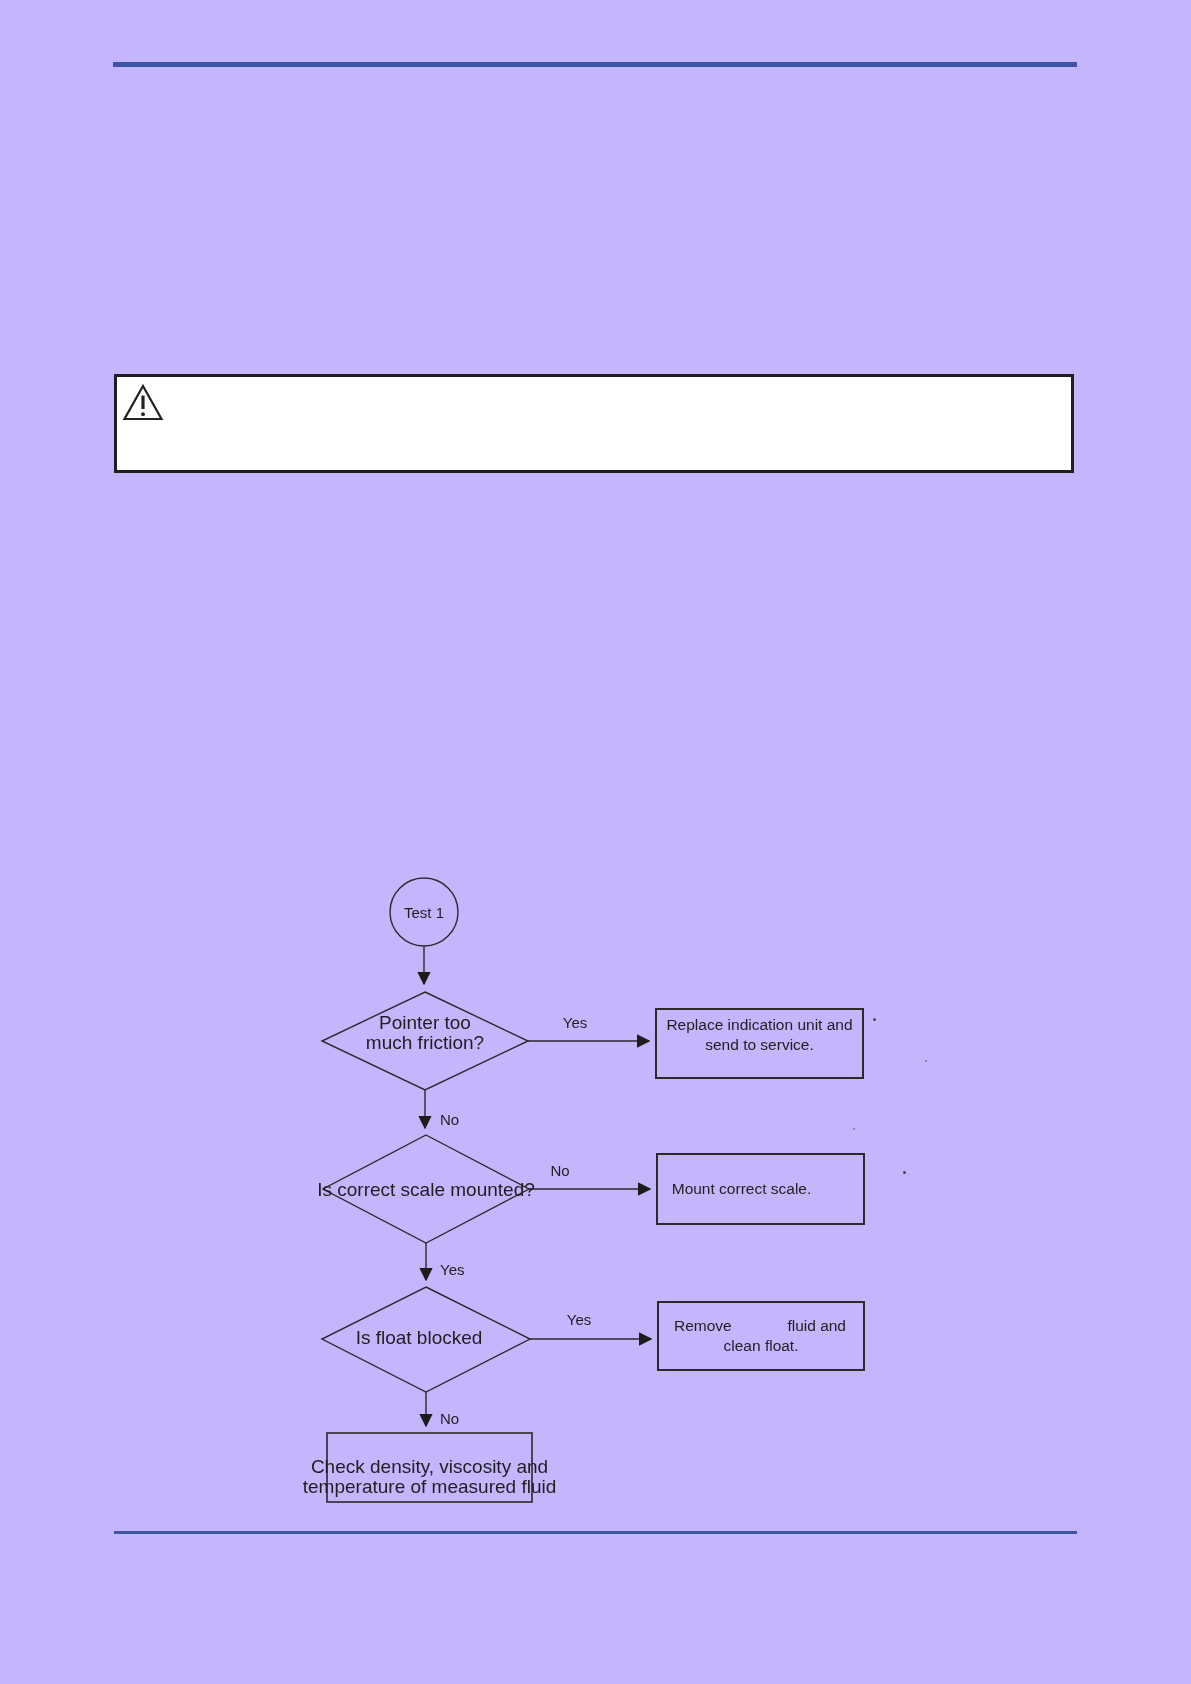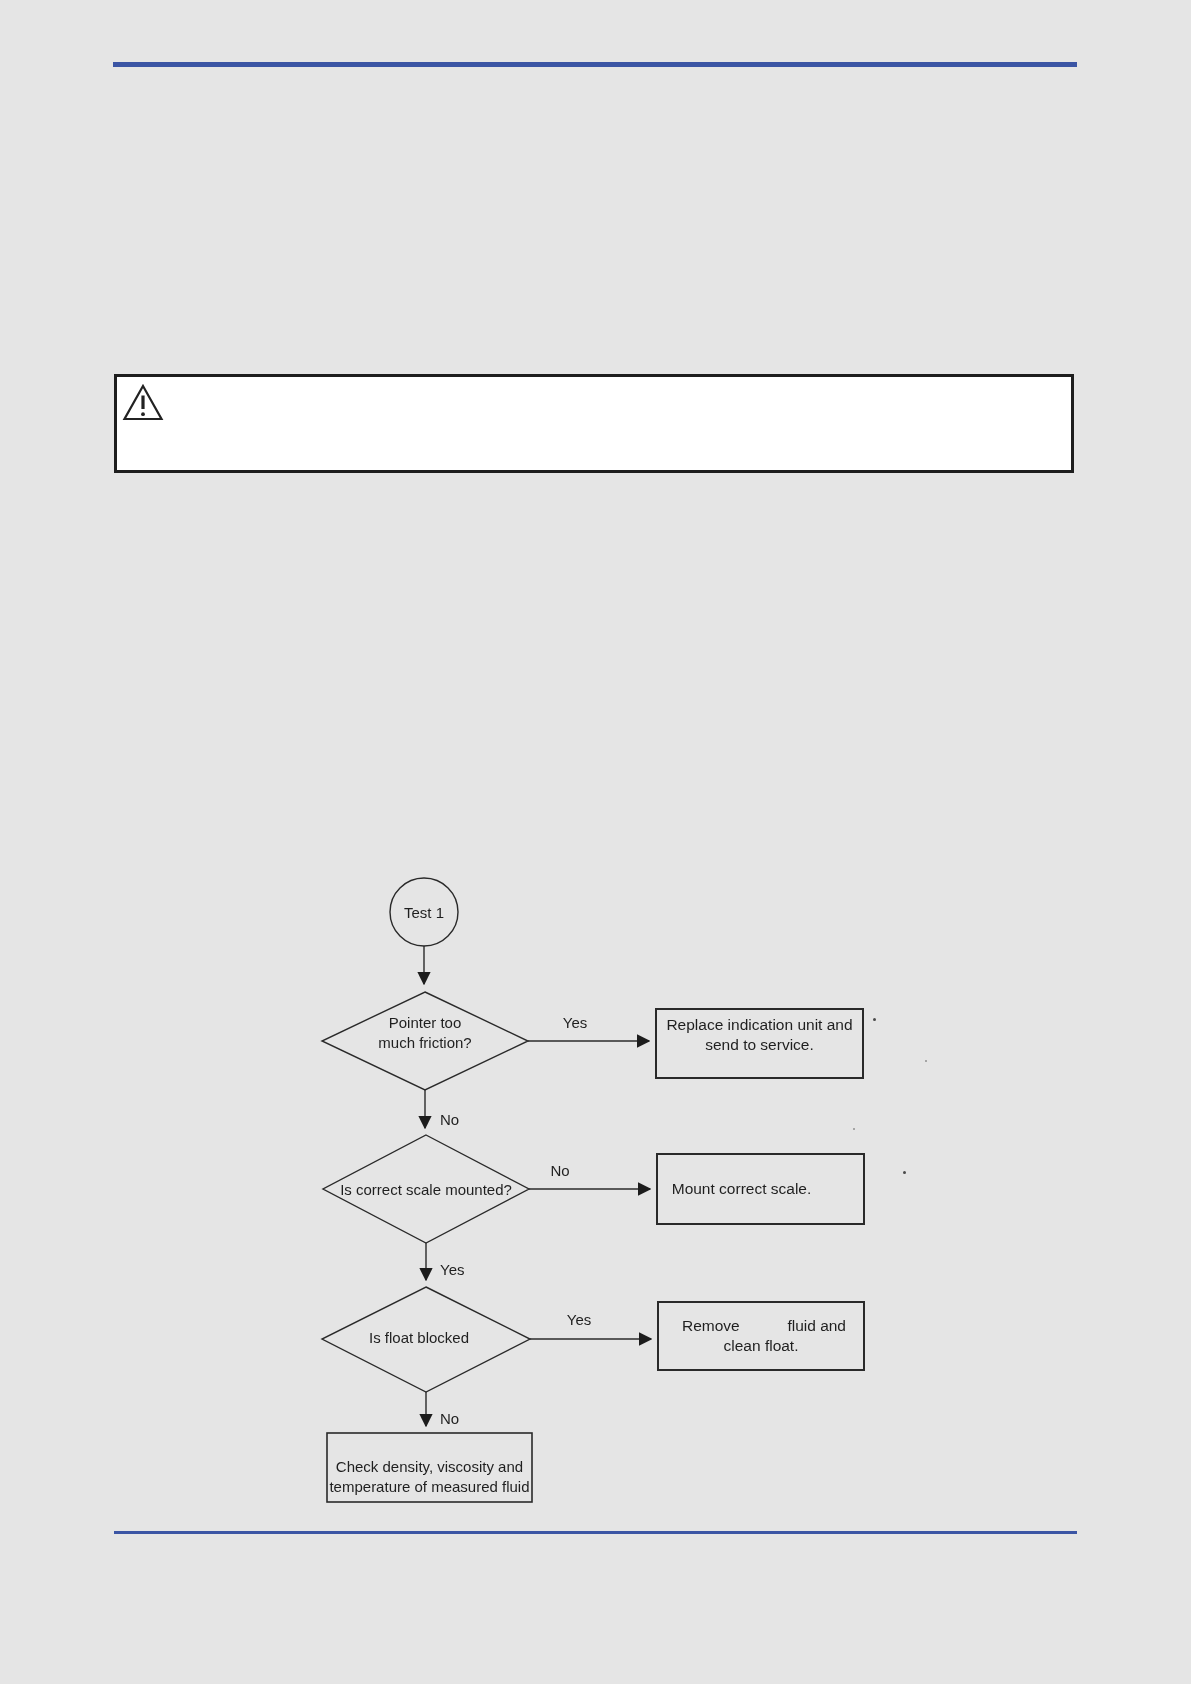--- a/index.html
+++ b/index.html
@@ -1,36 +1,36 @@
 <!DOCTYPE html>
 <html style="--rule: #3b55a4; --ink: #1f1f1f;"><head>
 <meta charset="utf-8">
 <style>
   :root { --rule:#3b55a4; --ink:#1f1f1f; --stroke:#2a2a2a; }
   * { margin:0; padding:0; box-sizing:border-box; }
   html,body { background:#ffffff; }
   body { width:1191px; height:1684px; position:relative; font-family:"Liberation Sans", sans-serif; color:var(--ink); }
-  .page { position:absolute; inset:0; background:#e5e5e5; overflow:hidden; }
+  .page { position:absolute; inset:0; background:#c4b5fd; overflow:hidden; }
 
   .rule { position:absolute; background:var(--rule); }
   .rule-top    { left:113px; top:62px;   width:964px; height:5px; }
   .rule-bottom { left:114px; top:1531px; width:963px; height:3px; }
 
   .warning-box { position:absolute; left:114px; top:374px; width:960px; height:99px;
                  border:3px solid #1e1e1e; background:#fff; }
   .warning-icon { position:absolute; left:5px; top:6px; }
 
   .chart-svg { position:absolute; left:0; top:0; width:1191px; height:1684px; }
 
   .lbl { position:absolute; font-size:15px; line-height:19px; color:var(--ink); white-space:nowrap; }
   .ctr { text-align:center; }
   .node-text { position:absolute; display:flex; flex-direction:column; justify-content:center;
-               align-items:center; font-size:15px; line-height:20px; color:var(--ink); text-align:center; }
+               align-items:center; font-size:19px; line-height:20px; color:var(--ink); text-align:center; }
   .node-text div { white-space:nowrap; }
-  .box3-line1 { display:flex; justify-content:space-between; width:100%; padding:0 18px 0 24px; }
+  .box3-line1 { display:flex; justify-content:space-between; width:100%; padding:0 18px 0 16px; }
 
   .speck { position:absolute; width:3px; height:3px; border-radius:50%; background:#4a4a4a; }
   .speck.faint { opacity:.55; width:2px; height:2px; }
 </style>
 </head>
 <body>
 
 <div class="page">
 
   <div class="rule rule-top"></div>

